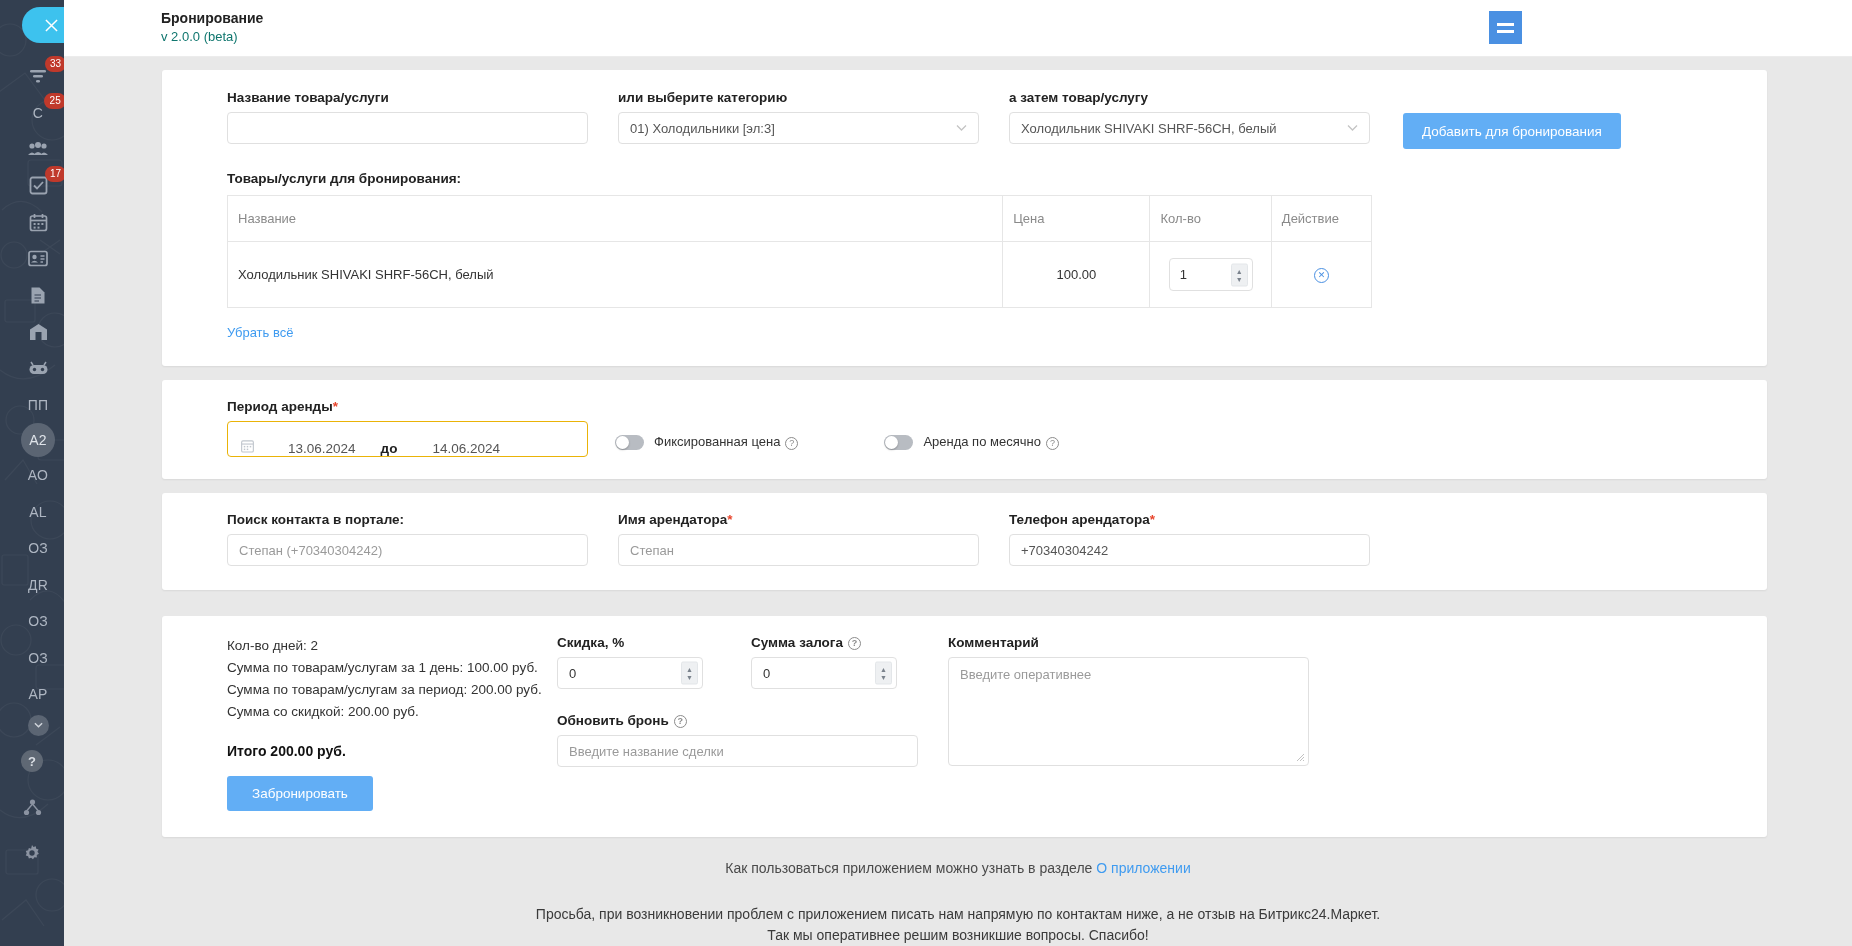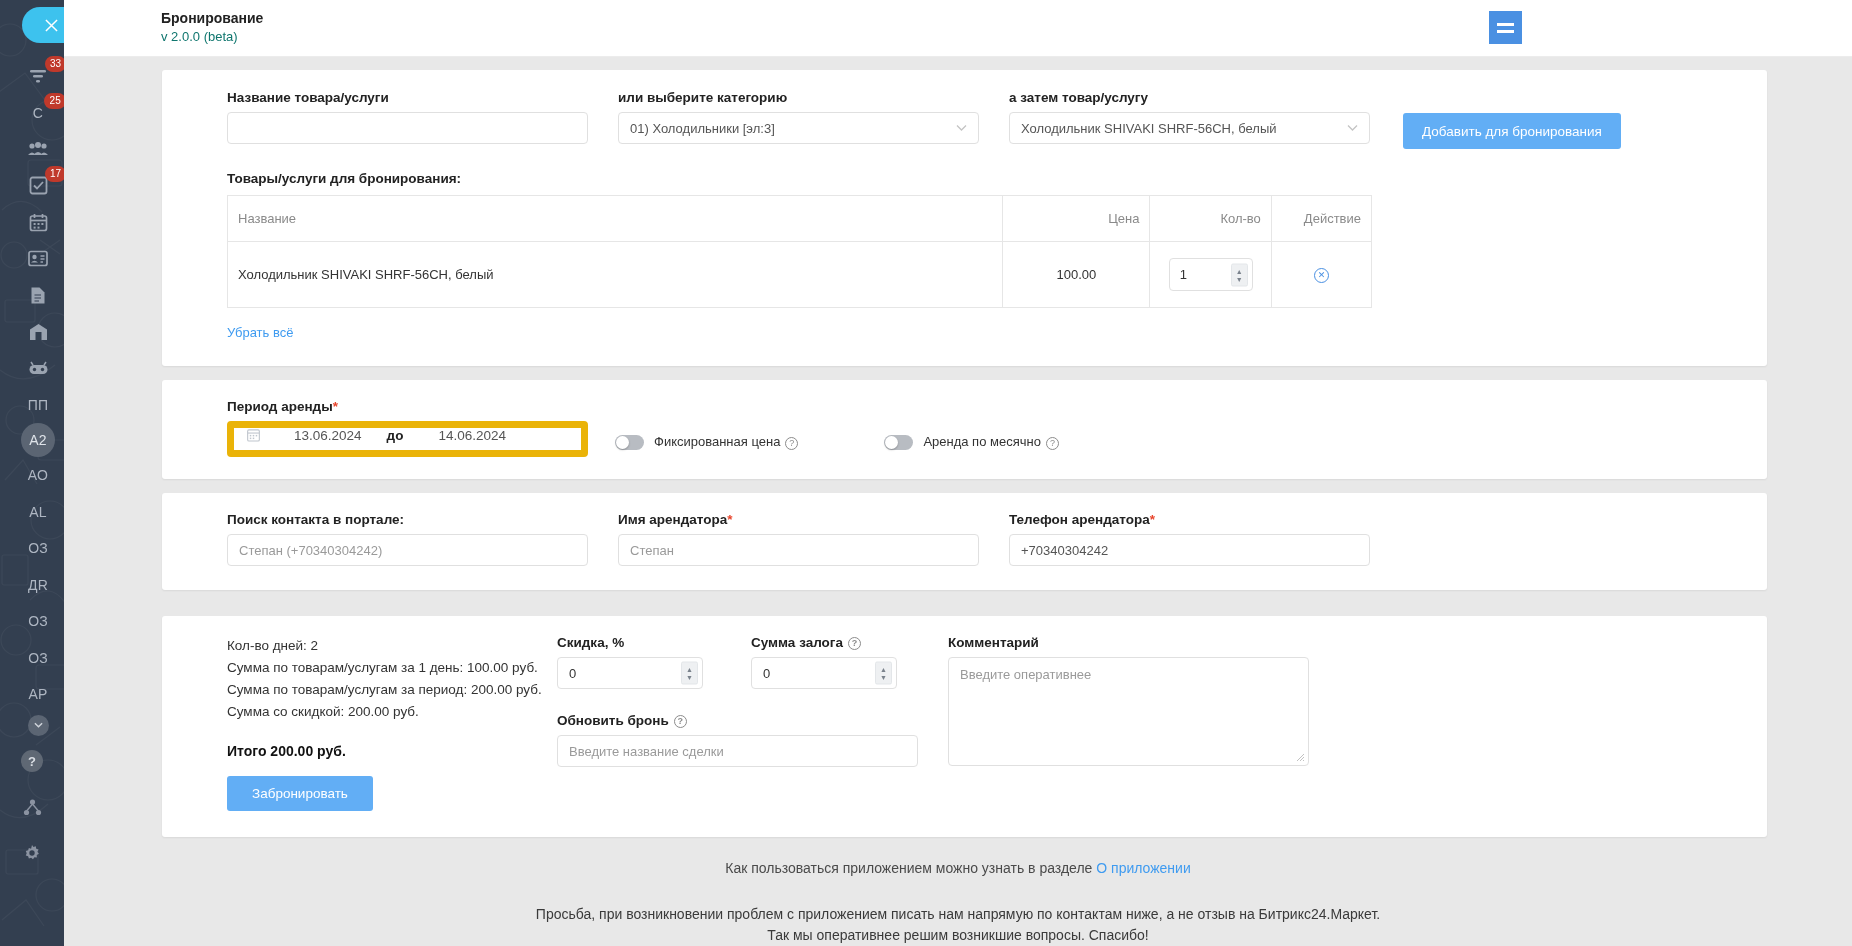--- a/index.html
+++ b/index.html
@@ -176,21 +176,21 @@
   .sublbl { font-size: 13.5px; font-weight: bold; color: #222; margin: 22px 0 9px 0; }
 
   table.items {
     width: 1145px;
     border-collapse: collapse;
     border: 1px solid #e6e6e6;
     table-layout: fixed;
   }
   table.items th {
     font-size: 13px; font-weight: normal; color: #8a8a8a;
-    text-align: right;
+    text-align: left;
     padding: 15px 10px;
     border-right: 1px solid #e6e6e6;
     border-bottom: 1px solid #e6e6e6;
   }
   table.items th:first-child { text-align: left; padding-left: 10px; }
   table.items th:last-child { border-right: none; }
   table.items td {
     font-size: 13px; color: #333;
     padding: 16px 10px;
     text-align: center;
@@ -228,22 +228,22 @@
     cursor: pointer;
   }
   .link {
     color: #3f9bf0; font-size: 13px; cursor: pointer;
     display: inline-block; margin-top: 17px;
   }
 
   
   .daterange {
     width: 361px; height: 36px;
-    border: 7px solid #eab308; border-radius: 4px;
-    display: flex; align-items: flex-start;
+    border: 1px solid #eab308; border-radius: 4px;
+    display: flex; align-items: flex-end;
     padding: 0 13px;
     font-size: 13.5px; color: #555;
     background: #fff;
   }
   .daterange .cal { color: #c0c6cd; margin-right: 34px; font-size: 13px; }
   .daterange .d2 { margin-left: 35px; }
   .daterange .sep { font-weight: bold; color: #222; margin-left: 25px; }
 
   .toggle-row { display: flex; align-items: center; padding-top: 28px; }
   .toggle-group { display: flex; align-items: center; margin-left: 27px; }

